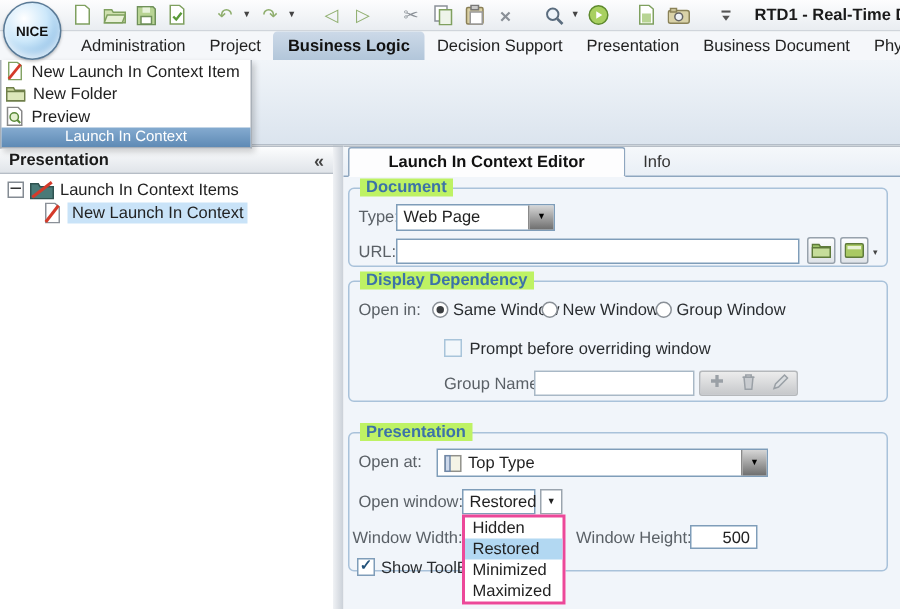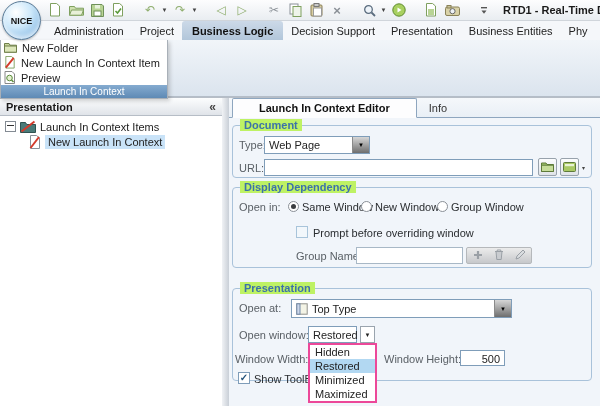--- a/index.html
+++ b/index.html
@@ -202,40 +202,40 @@
 
   <div class="wtitle">RTD1 - Real-Time D</div>
   <div class="orb">NICE</div>
 
   <div class="menubar">
     <div class="mtab">Administration</div>
     <div class="mtab">Project</div>
     <div class="mtab active">Business Logic</div>
     <div class="mtab">Decision Support</div>
     <div class="mtab">Presentation</div>
-    <div class="mtab">Business Entities</div>
+    <div class="mtab">Business Document</div>
     <div class="mtab">Phy</div>
   </div>
 
   <div class="ribbon"></div>
 
   <div class="menu-panel">
+    <div class="mp-item">
+      <svg width="12" height="13" viewBox="0 0 12 14">
+          <path d="M1.5 .5h6L10.5 3v10H1.5z" fill="#fff" stroke="#7fa05f"></path>
+          <line x1="1.5" y1="12.5" x2="10" y2="2" stroke="#d43a2a" stroke-width="2"></line>
+        </svg>
+      <span>New Launch In Context Item</span>
+    </div>
     <div class="mp-item">
       <svg width="13" height="11" viewBox="0 0 13 11">
           <path d="M.5 1.5h4.5l1 1.7h6.5v7H.5z" fill="#c9d69c" stroke="#6f7f4a"></path>
           <path d="M.5 4h12v6.2H.5z" fill="#dde7bb" stroke="#6f7f4a"></path>
         </svg>
       <span>New Folder</span>
-    </div>
-    <div class="mp-item">
-      <svg width="12" height="13" viewBox="0 0 12 14">
-          <path d="M1.5 .5h6L10.5 3v10H1.5z" fill="#fff" stroke="#7fa05f"></path>
-          <line x1="1.5" y1="12.5" x2="10" y2="2" stroke="#d43a2a" stroke-width="2"></line>
-        </svg>
-      <span>New Launch In Context Item</span>
     </div>
     <div class="mp-item">
       <svg width="12" height="13" viewBox="0 0 12 13">
           <path d="M1 .5h7L10.5 3v9.5H1z" fill="#fff" stroke="#888"></path>
           <circle cx="5.5" cy="7" r="2.8" fill="#e4f0d0" stroke="#5a8a3a"></circle>
           <line x1="7.5" y1="9" x2="9.5" y2="11" stroke="#5a8a3a" stroke-width="1.4"></line>
         </svg>
       <span>Preview</span>
     </div>
     <div class="mp-group">Launch In Context</div>

